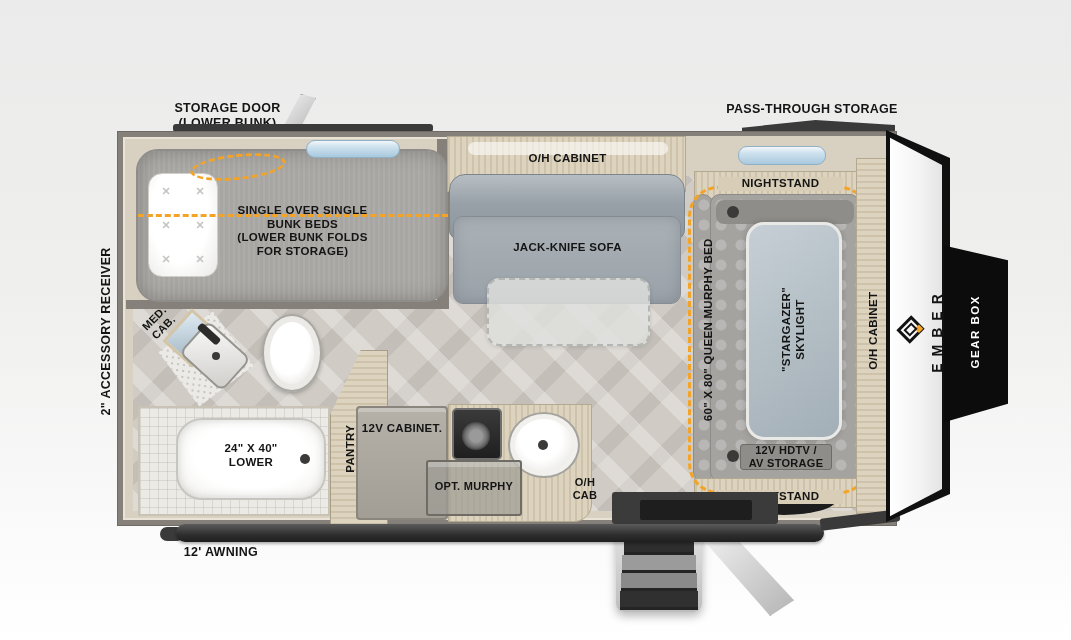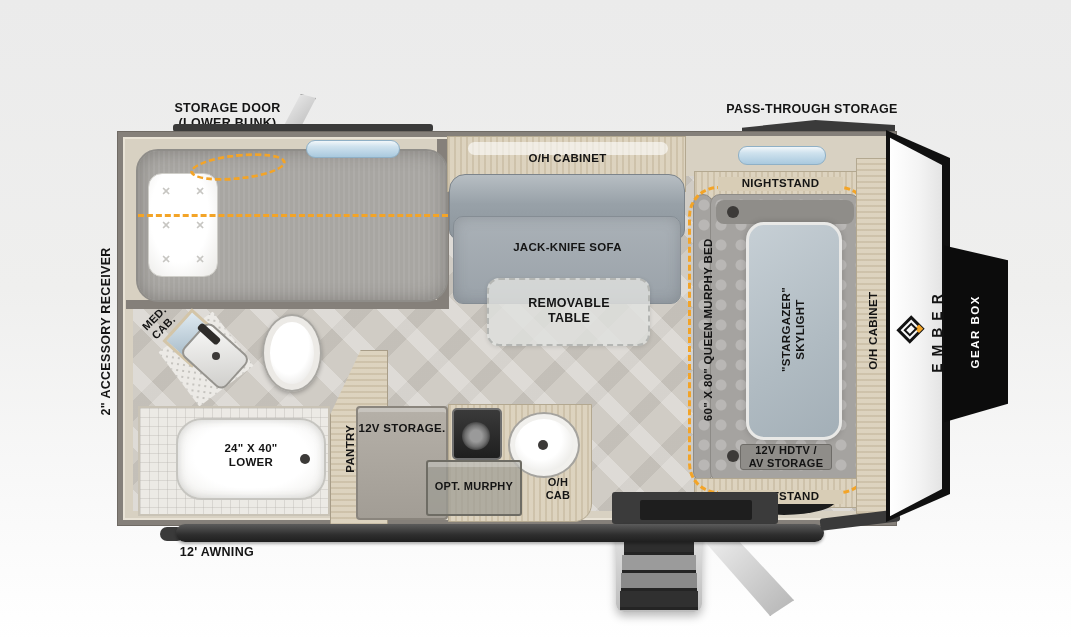--- a/index.html
+++ b/index.html
@@ -87,21 +87,21 @@
 <body>
 
 <div id="plan">
 
   <div class="lbl" style="left:135px;top:93px;width:185px;">
     <span class="line">STORAGE DOOR</span>
     <span class="line">(LOWER BUNK)</span>
   </div>
   <div class="lbl" style="left:722px;top:94px;width:180px;">PASS-THROUGH STORAGE</div>
   <div class="lbl" style="left:6px;top:316px;width:200px;transform:rotate(-90deg);">2" ACCESSORY RECEIVER</div>
-  <div class="lbl" style="left:164px;top:537px;width:90px;text-align:right;">12' AWNING</div>
+  <div class="lbl" style="left:176px;top:537px;width:90px;text-align:center;">12' AWNING</div>
 
   <div class="abs flap" style="left:282px;top:86px;width:34px;height:40px;clip-path:polygon(55% 0,100% 10%,45% 100%,0 88%);"></div>
 
   <div class="abs roofbar" style="left:173px;top:116px;width:260px;height:8px;"></div>
   <div class="abs roofbar" style="left:742px;top:112px;width:153px;height:14px;clip-path:polygon(0 55%,48% 0,100% 35%,100% 100%,0 100%);"></div>
 
   <div class="abs shell"></div>
   <div class="abs floor"></div>
 
   <div class="abs trim" style="left:126px;top:131px;width:322px;height:166px;"></div>
@@ -111,20 +111,26 @@
   <div class="abs pillow" style="left:148px;top:165px;width:70px;height:104px;">
     <span>✕</span>
       <span>✕</span>
     <span>✕</span>
       <span>✕</span>
     <span>✕</span>
       <span>✕</span>
   </div>
   <div class="abs" style="left:138px;top:206px;width:310px;height:0;border-top:3px dashed #f3a427;"></div>
   <div class="abs odash" style="left:190px;top:146px;width:96px;height:26px;border-radius:50%;transform:rotate(-6deg);background:transparent;"></div>
+  <div class="lbl lbl-s" style="left:210px;top:196px;width:185px;white-space:normal;">
+    <span class="line">SINGLE OVER SINGLE</span>
+    <span class="line">BUNK BEDS</span>
+    <span class="line">(LOWER BUNK FOLDS</span>
+    <span class="line">FOR STORAGE)</span>
+  </div>
   <div class="abs window" style="left:306px;top:132px;width:94px;height:18px;"></div>
 
   <div class="abs speckle" style="left:158px;top:303px;width:96px;height:96px;clip-path:polygon(50% 0,100% 50%,50% 100%,0 50%);transform:rotate(8deg);"></div>
   <div class="abs mirror" style="left:172px;top:308px;width:40px;height:44px;transform:rotate(42deg);"></div>
   <div class="lbl lbl-xs drot" style="left:126px;top:302px;width:66px;">
     <span class="line">MED.</span>
     <span class="line">CAB.</span>
   </div>
   <div class="abs basin" style="left:186px;top:326px;width:58px;height:44px;transform:rotate(42deg);"></div>
   <div class="abs" style="left:196px;top:322px;width:26px;height:8px;background:#2e2c2a;border-radius:3px;transform:rotate(42deg);"></div>
@@ -134,44 +140,40 @@
   <div class="abs tub" style="left:176px;top:410px;width:150px;height:82px;"></div>
   <div class="lbl lbl-s" style="left:196px;top:434px;width:110px;">
     <span class="line">24" X 40"</span>
     <span class="line">LOWER</span>
   </div>
   <div class="abs dot" style="left:300px;top:446px;width:10px;height:10px;"></div>
 
   <div class="abs woodv" style="left:330px;top:342px;width:58px;height:176px;clip-path:polygon(53% 0,100% 0,100% 100%,0 100%,0 37%);border:1px solid #a89d88;"></div>
   <div class="lbl lbl-s vrot" style="left:306px;top:434px;width:90px;">PANTRY</div>
   <div class="abs fridge" style="left:356px;top:398px;width:92px;height:114px;"></div>
-  <div class="lbl lbl-s" style="left:358px;top:414px;width:88px;">12V STORAGE.</div>
+  <div class="lbl lbl-s" style="left:358px;top:414px;width:88px;">12V CABINET.</div>
   <div class="abs wood" style="left:448px;top:396px;width:144px;height:118px;border-radius:0 0 18px 0;border:1px solid #b3a890;"></div>
   <div class="abs cooktop" style="left:452px;top:400px;width:50px;height:52px;"></div>
   <div class="abs burner" style="left:462px;top:414px;width:28px;height:28px;"></div>
   <div class="abs sink-round" style="left:508px;top:404px;width:72px;height:66px;"></div>
   <div class="abs dot" style="left:538px;top:432px;width:10px;height:10px;"></div>
   <div class="abs micro" style="left:426px;top:452px;width:96px;height:56px;"></div>
   <div class="lbl lbl-xs" style="left:428px;top:472px;width:92px;">OPT. MURPHY</div>
-  <div class="lbl lbl-xs" style="left:536px;top:468px;width:44px;">
+  <div class="lbl lbl-xs" style="left:563px;top:468px;width:44px;">
     <span class="line">O/H</span>
     <span class="line">CAB</span>
   </div>
 
   <div class="abs wood" style="left:447px;top:128px;width:239px;height:56px;border:1px solid #b3a890;"></div>
   <div class="abs" style="left:468px;top:134px;width:200px;height:13px;background:rgba(255,255,255,.6);border-radius:7px;"></div>
   <div class="lbl lbl-s" style="left:480px;top:144px;width:175px;">O/H CABINET</div>
   <div class="abs sofa-back" style="left:449px;top:166px;width:236px;height:66px;"></div>
   <div class="abs sofa-seat" style="left:453px;top:208px;width:228px;height:88px;"></div>
   <div class="lbl lbl-s" style="left:480px;top:233px;width:175px;">JACK-KNIFE SOFA</div>
   <div class="abs table" style="left:487px;top:270px;width:163px;height:68px;"></div>
-  <div class="lbl" style="left:500px;top:288px;width:138px;">
-    <span class="line">REMOVABLE</span>
-    <span class="line">TABLE</span>
-  </div>
 
   <div class="abs trim" style="left:686px;top:128px;width:205px;height:40px;"></div>
   <div class="abs window" style="left:738px;top:138px;width:88px;height:19px;"></div>
   <div class="abs wood" style="left:694px;top:163px;width:166px;height:28px;border:1px solid #b3a890;"></div>
   <div class="abs murphy" style="left:693px;top:186px;width:20px;height:288px;"></div>
   <div class="abs murphy" style="left:710px;top:186px;width:150px;height:288px;"></div>
   <div class="abs" style="left:716px;top:192px;width:138px;height:24px;background:#8f8d89;border-radius:8px;"></div>
   <div class="abs dot" style="left:727px;top:198px;width:12px;height:12px;"></div>
   <div class="abs skylight" style="left:746px;top:214px;width:96px;height:218px;"></div>
   <div class="lbl lbl-s vrot" style="left:704px;top:308px;width:180px;">

